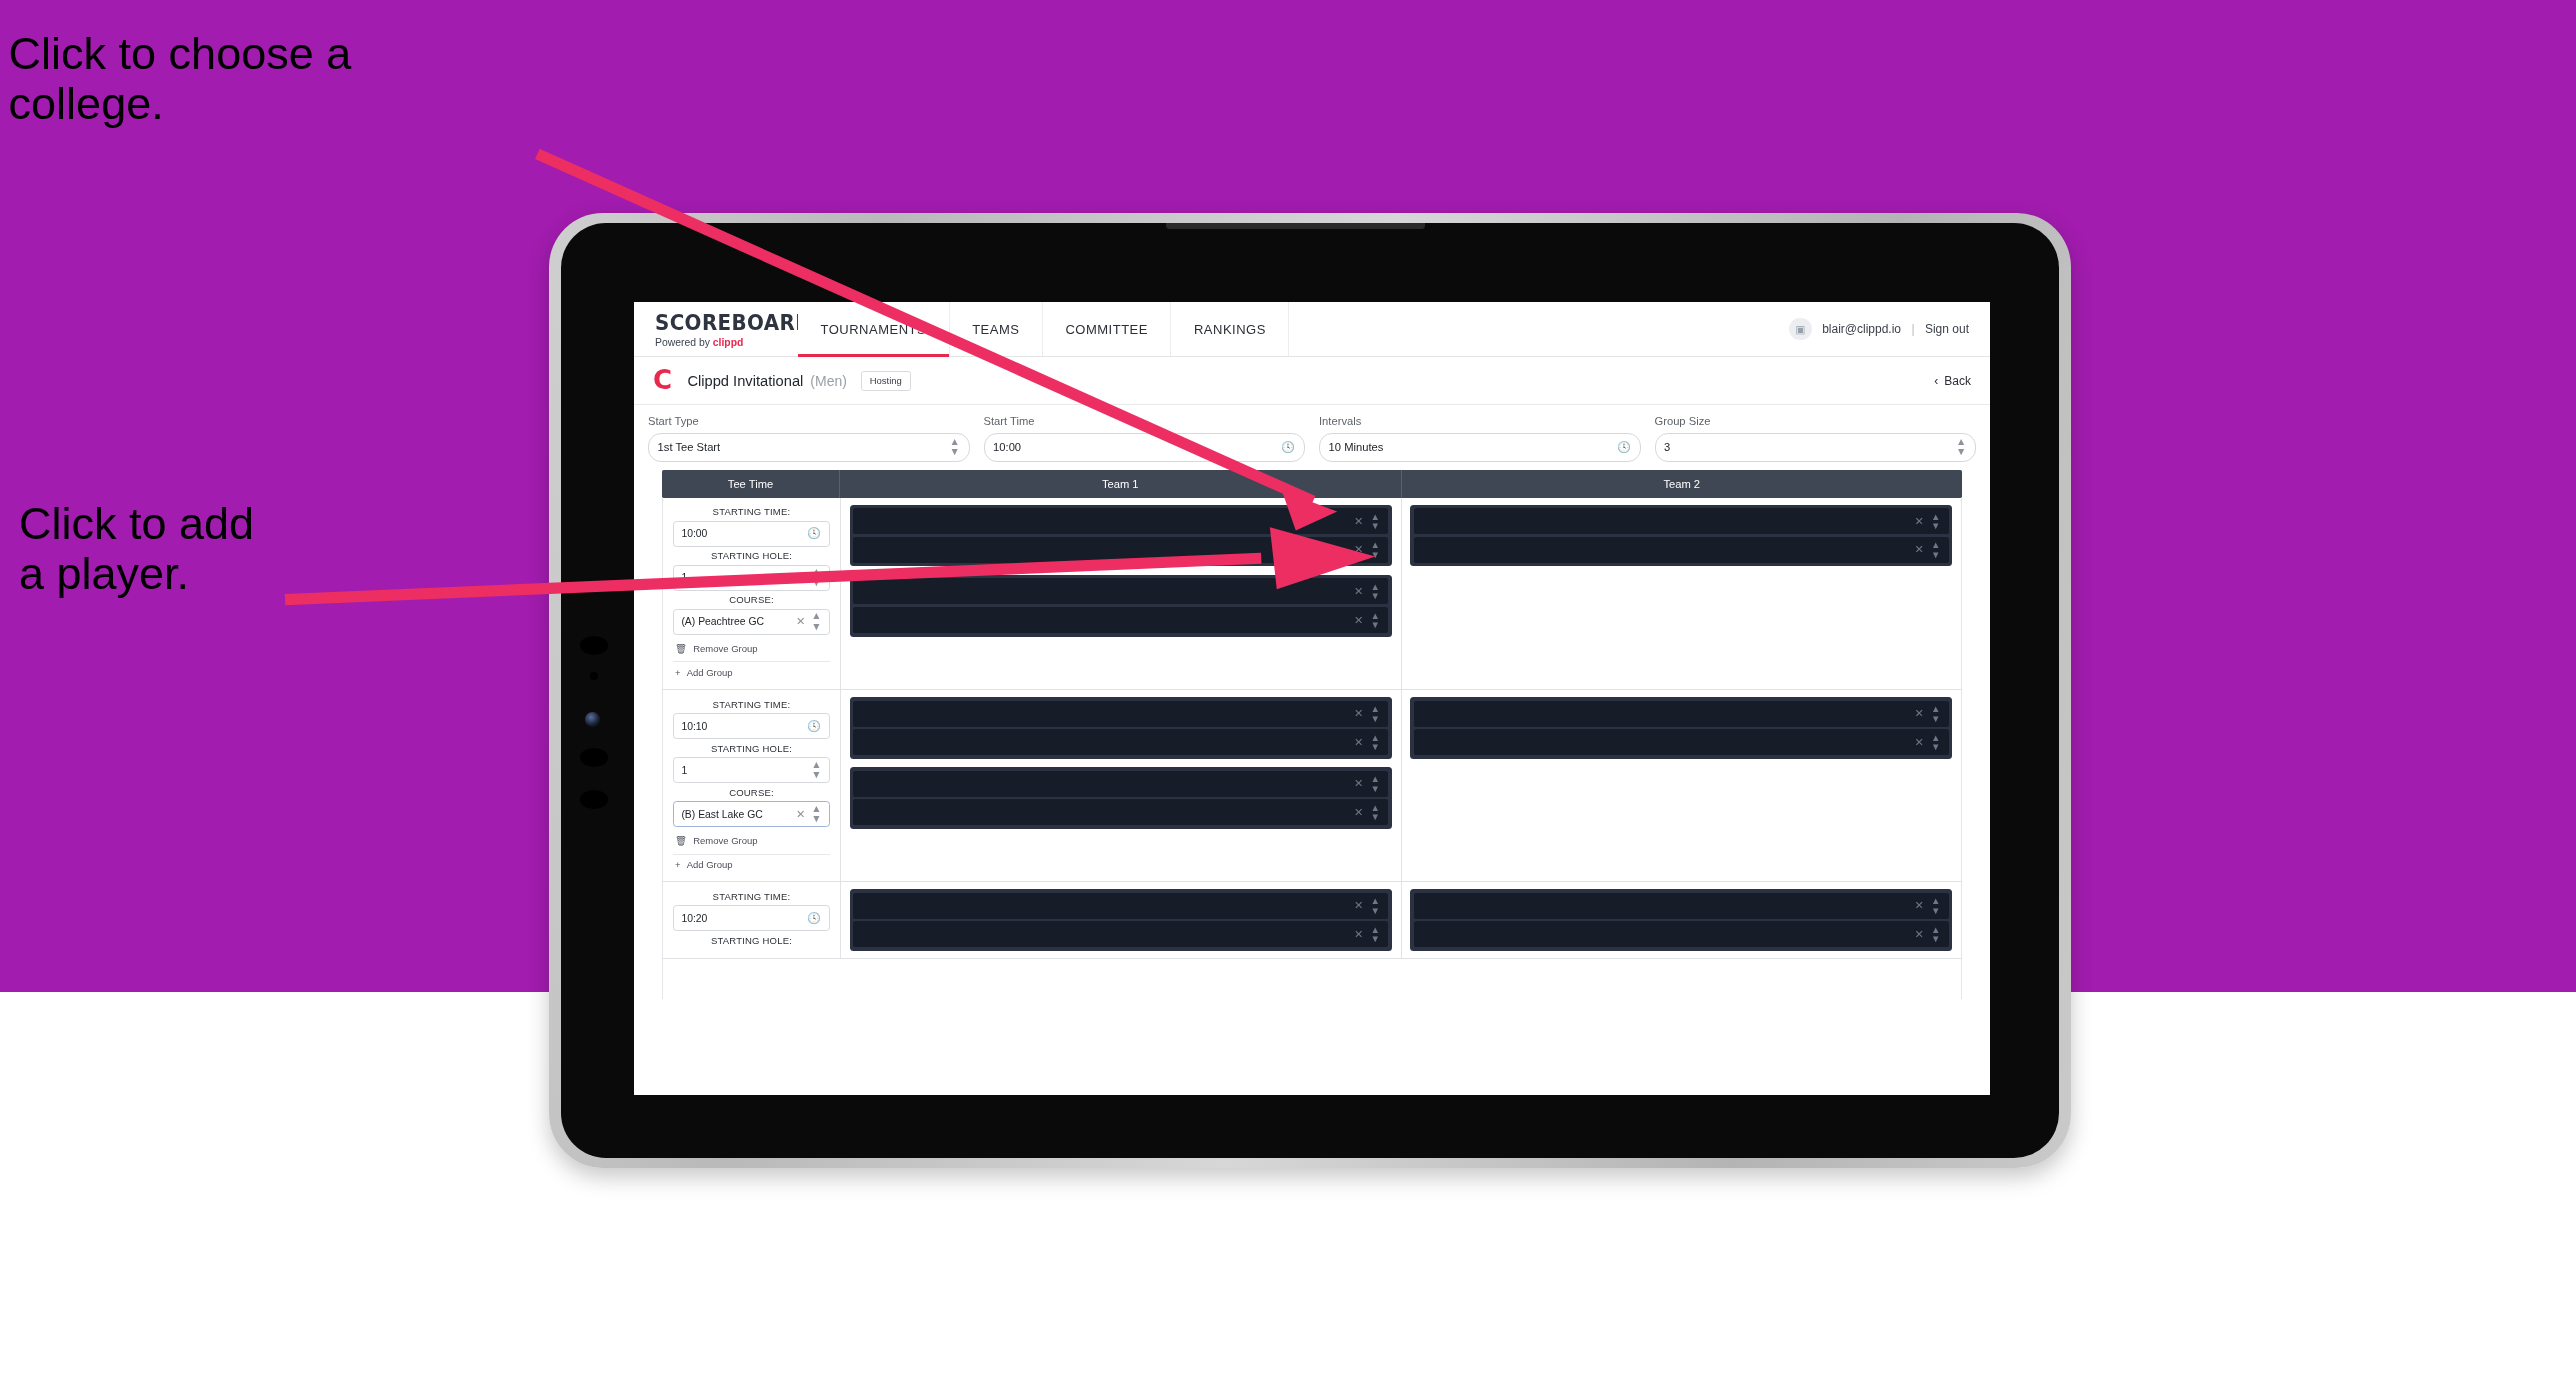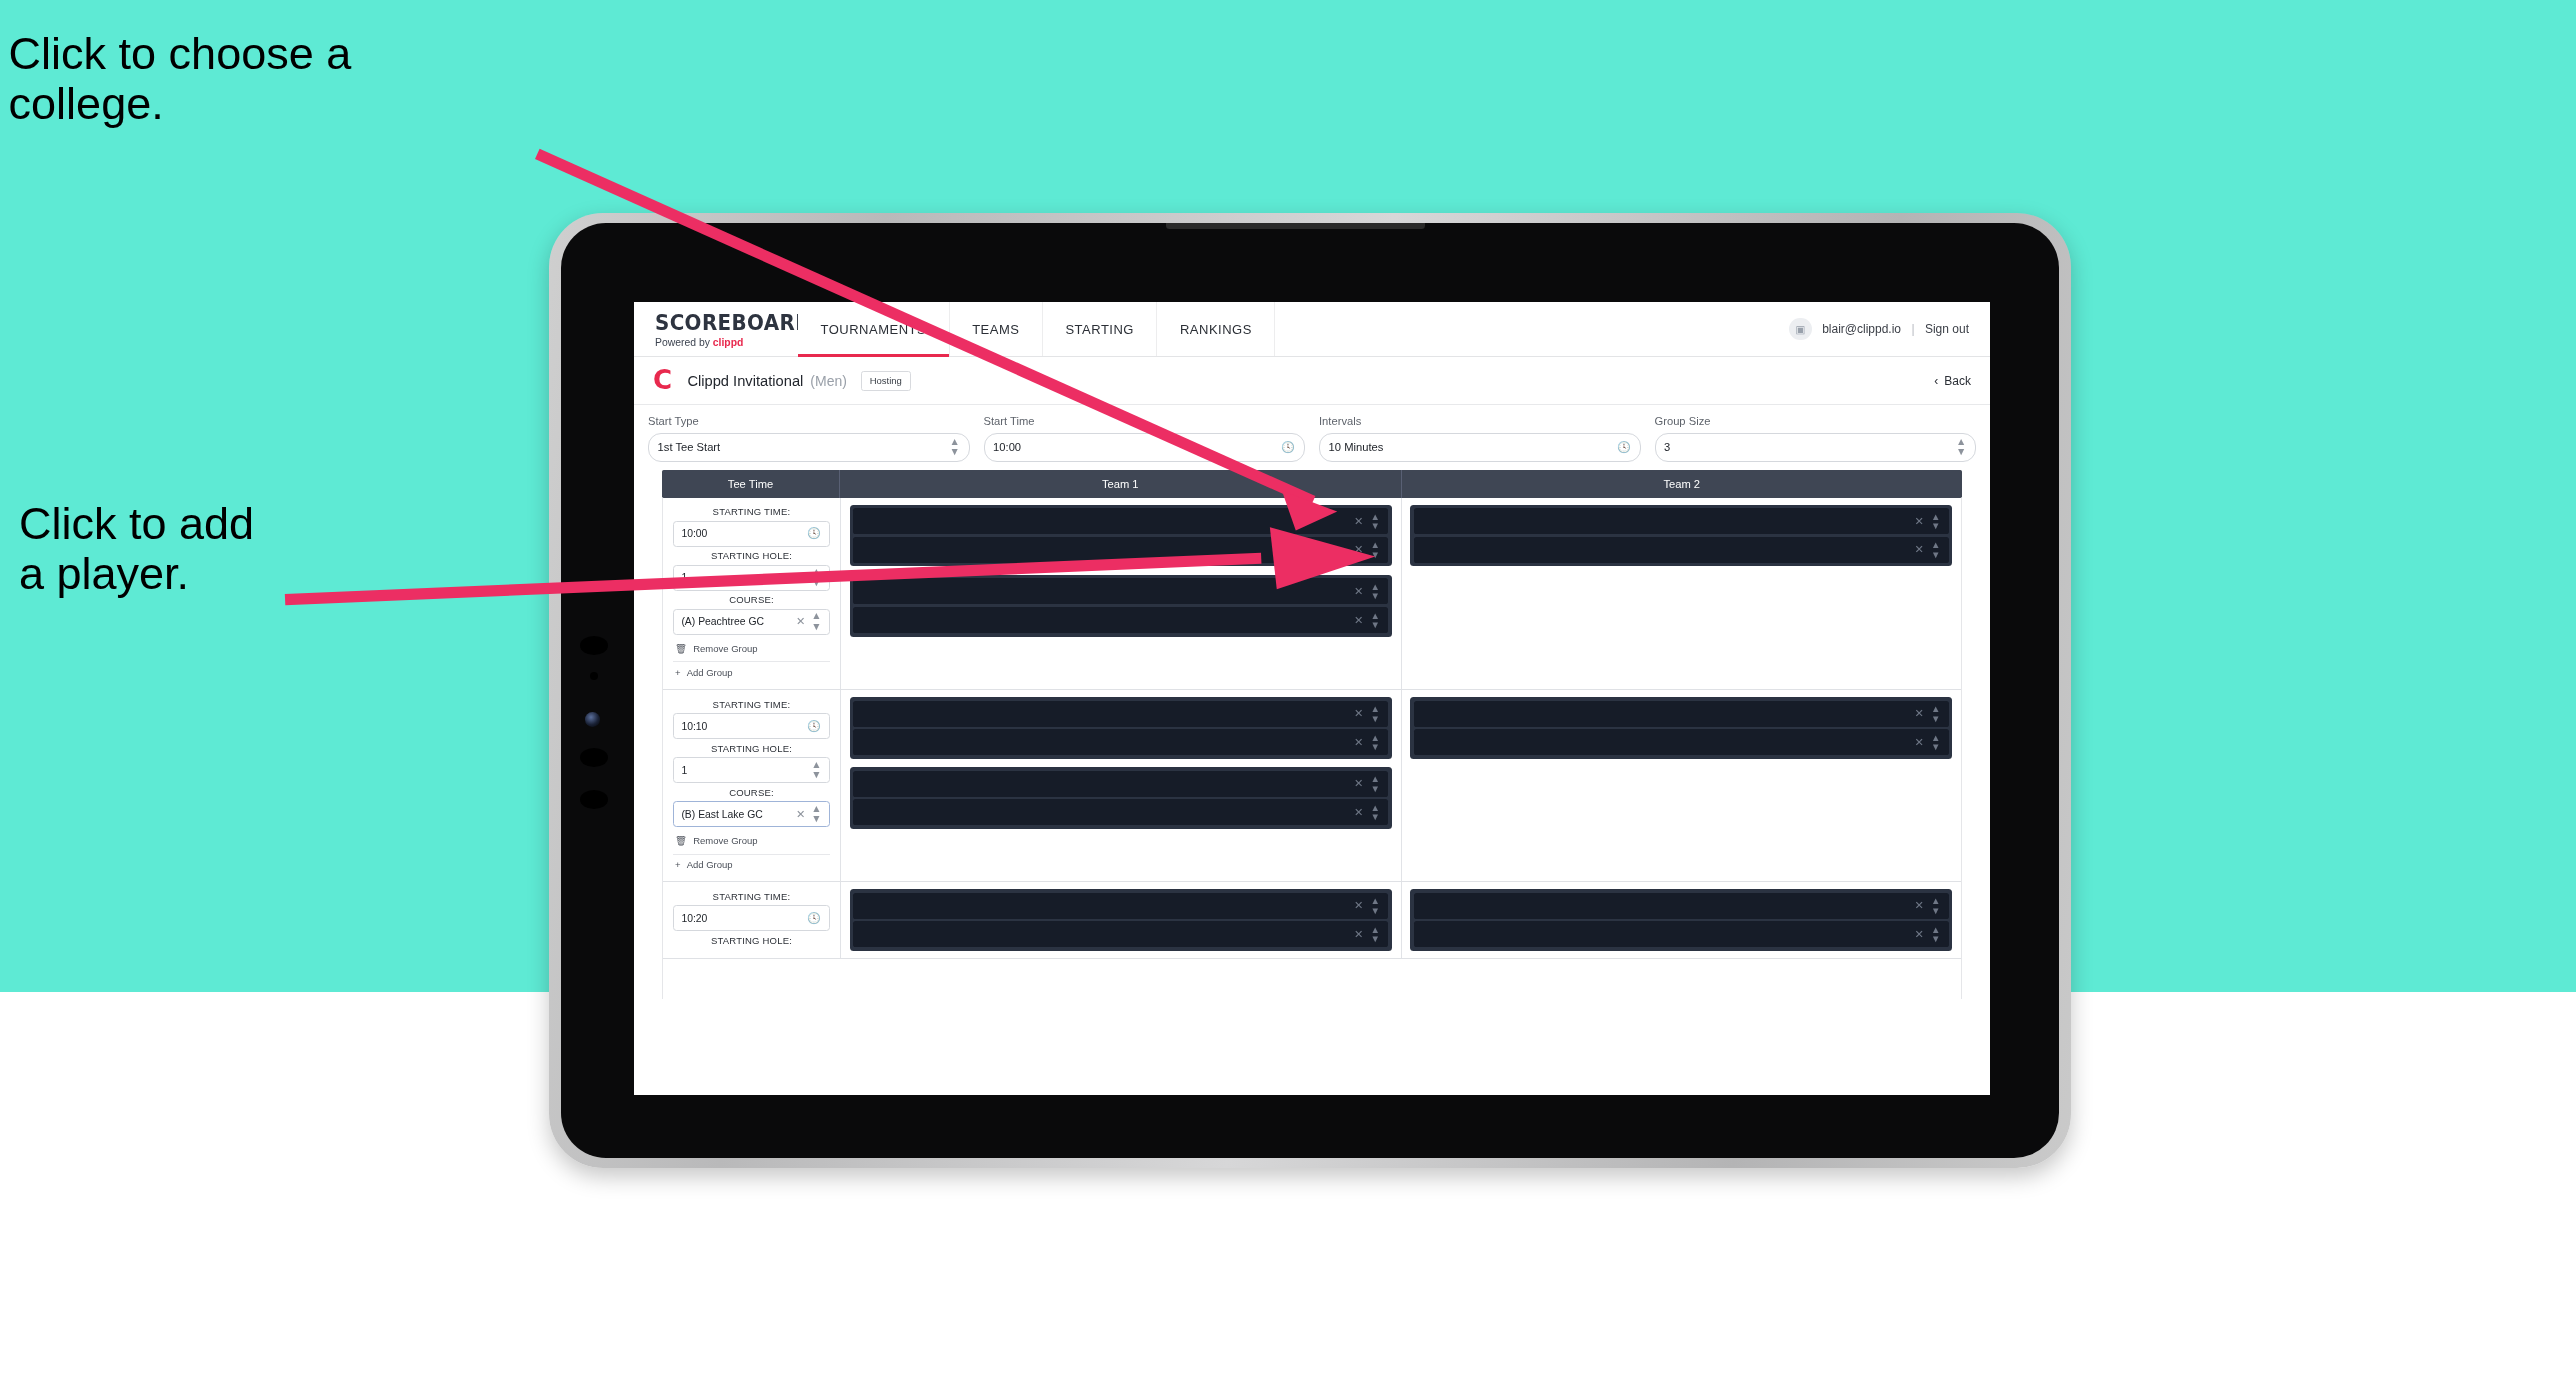--- a/index.html
+++ b/index.html
@@ -2,21 +2,21 @@
 <html style="font-size:14px"><head>
 <meta charset="utf-8">
 <style>
   * { box-sizing: border-box; margin: 0; padding: 0; }
   html, body {
     width: 2576px; height: 1386px;
     background: #ffffff;
     font-family: "Liberation Sans", sans-serif;
     overflow: hidden;
   }
-  #stage { position: relative; width: 2576px; height: 992px; background:#5eead4; }
+  #stage { position: relative; width: 2576px; height: 992px; background:#a21caf; }
 
   
   .annot {
     position: absolute;
     font-size: 45px;
     line-height: 1.12;
     color: #000;
     font-weight: 400;
     white-space: pre-line;
   }
@@ -226,21 +226,21 @@
     <div id="topnav">
       <div id="brand">
         <div id="brand-title">SCOREBOARD</div>
         <div id="brand-sub">
           <span>Powered by </span><span class="pink">clippd</span>
         </div>
       </div>
       <div id="navtabs">
         <div class="navtab active">TOURNAMENTS</div>
         <div class="navtab">TEAMS</div>
-        <div class="navtab">STARTING</div>
+        <div class="navtab">COMMITTEE</div>
         <div class="navtab">RANKINGS</div>
       </div>
       <div id="navright">
         <div id="avatar">▣</div>
         <span>blair@clippd.io</span>
         <span class="divider">|</span>
         <span id="signout">Sign out</span>
       </div>
     </div>
 

